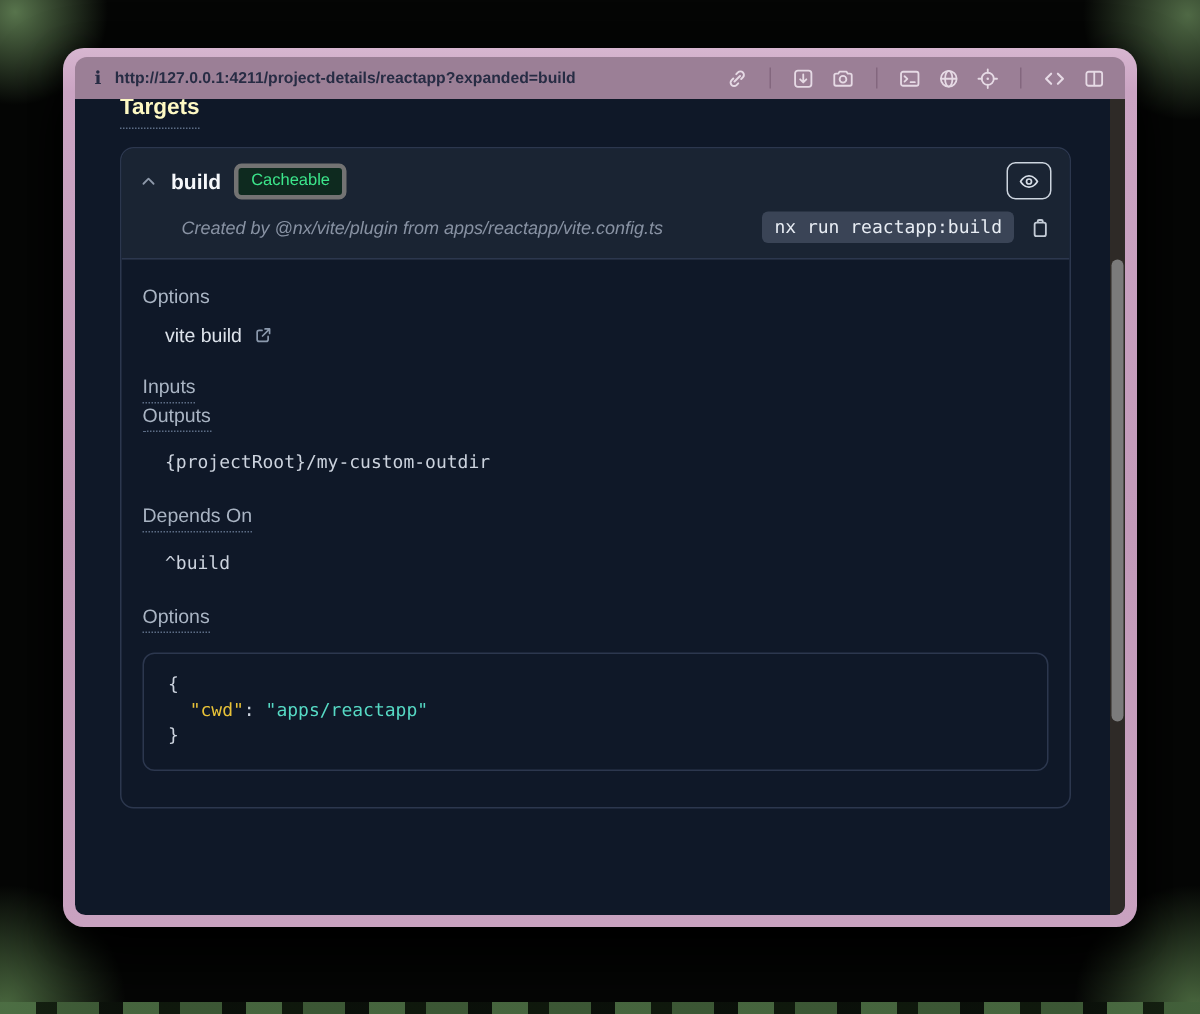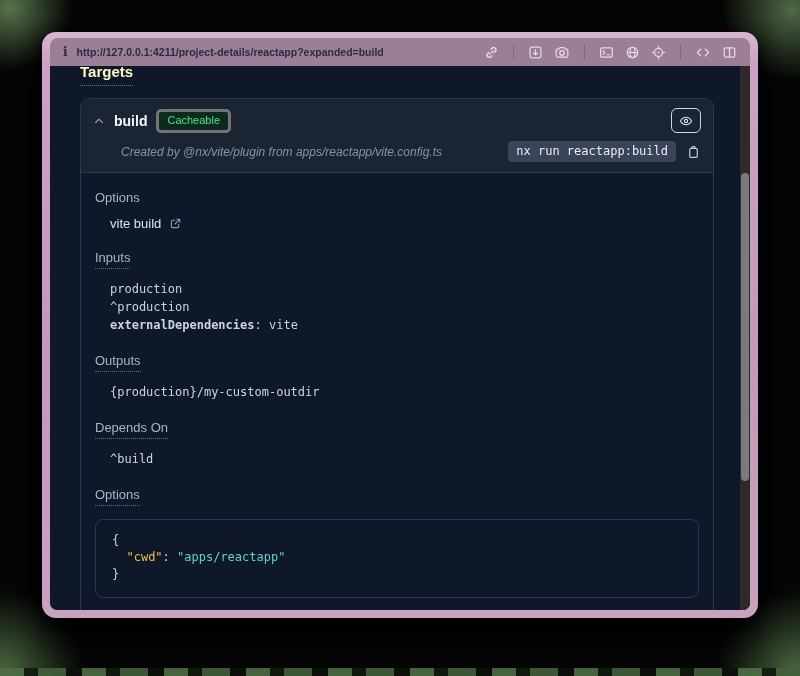--- a/index.html
+++ b/index.html
@@ -224,33 +224,28 @@
                   </svg>
                 </span>
               </span>
             </div>
           </div>
 
           <div>
             <div class="section-label">
               <span class="dotted">Inputs</span>
             </div>
+          </div>
+
+          <div>
+            <div class="section-label">
+              <span class="dotted">Outputs</span>
+            </div>
             <div class="section-content">
-              <div class="mono-line">production</div>
-              <div class="mono-line">^production</div>
-              <div class="mono-line"><span class="mono-key">externalDependencies</span><span>: </span><span>vite</span></div>
-            </div>
-          </div>
-
-          <div>
-            <div class="section-label">
-              <span class="dotted">Outputs</span>
-            </div>
-            <div class="section-content">
-              <div class="mono-line">{production}/my-custom-outdir</div>
+              <div class="mono-line">{projectRoot}/my-custom-outdir</div>
             </div>
           </div>
 
           <div>
             <div class="section-label">
               <span class="dotted">Depends On</span>
             </div>
             <div class="section-content">
               <div class="mono-line">^build</div>
             </div>

